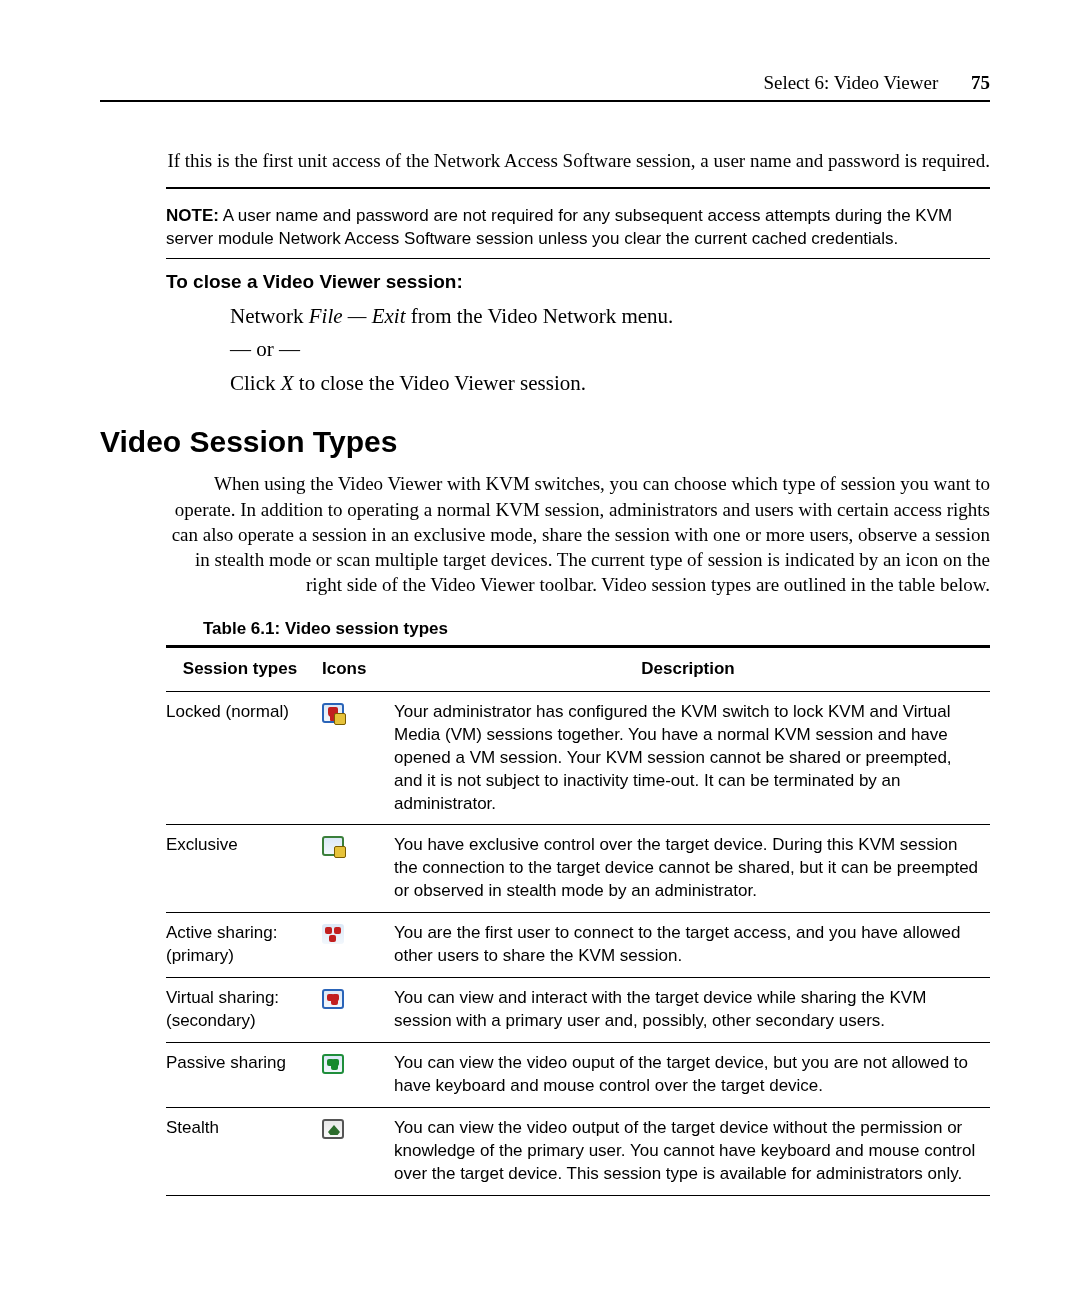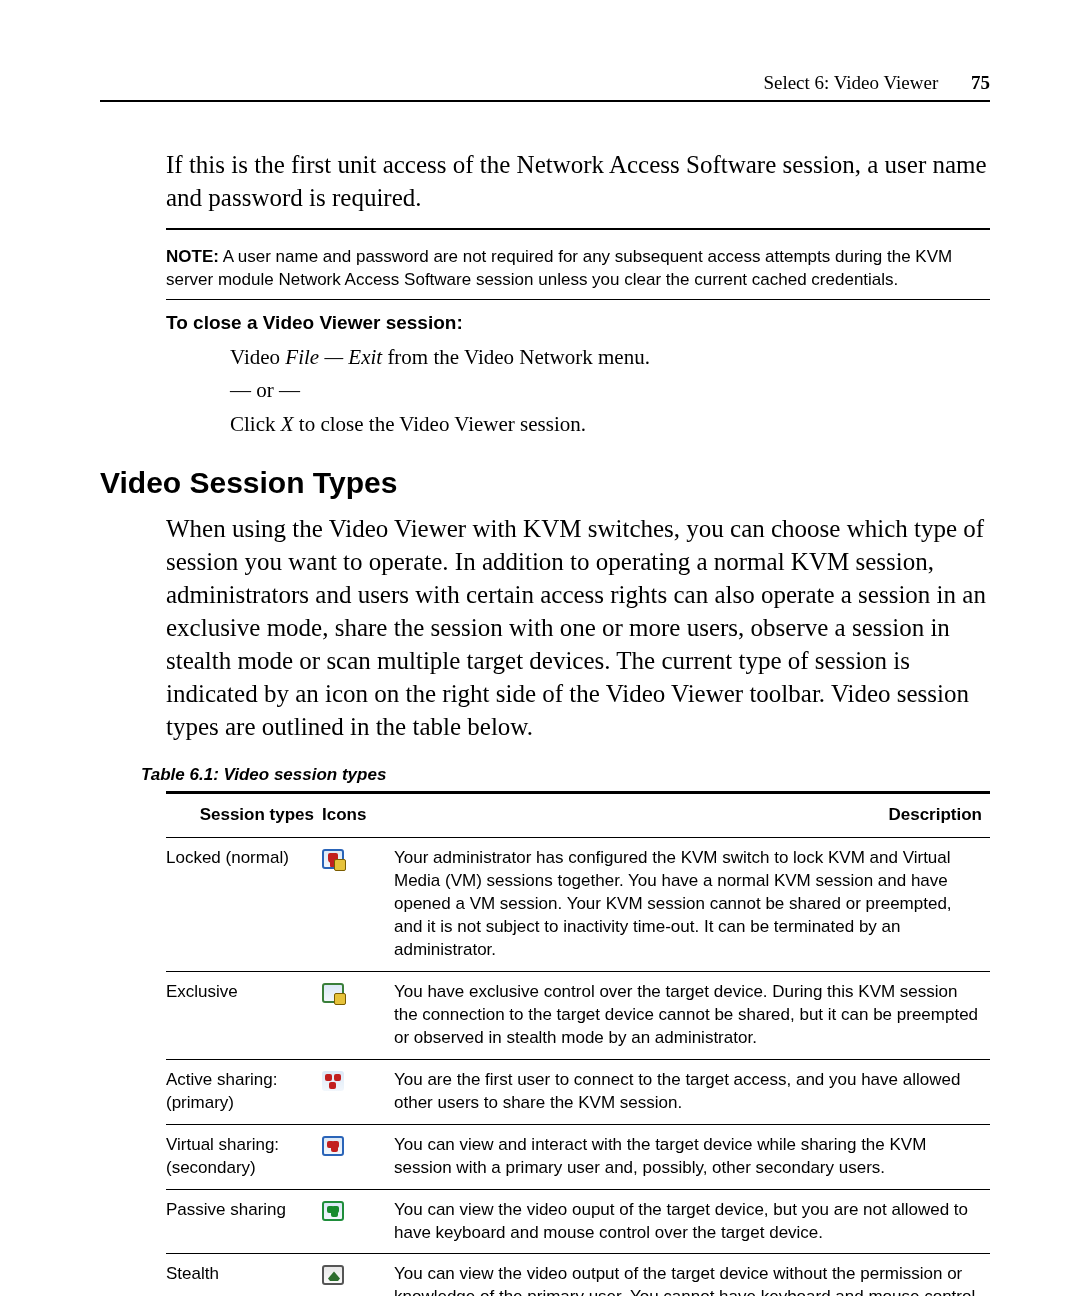--- a/index.html
+++ b/index.html
@@ -25,23 +25,24 @@
   .running-head .pn {
     font-weight: 700;
     margin-left: 28px;
   }
   hr.rule {
     border: none;
     border-top: 2px solid #000;
     margin: 0 0 46px 0;
   }
   .body-text {
-    font-size: 25px;
+    font-size: 19px;
     line-height: 1.32;
     margin: 0 0 14px 66px;
+    text-align: right;
   }
   .note-block {
     margin: 0 0 12px 66px;
     border-top: 2.5px solid #000;
     border-bottom: 1px solid #000;
     padding: 16px 0 7px 0;
     font-family: Arial, Helvetica, sans-serif;
     font-size: 17px;
     line-height: 1.35;
   }
@@ -60,39 +61,38 @@
     margin: 0 0 2px 130px;
   }
   .step .ital { font-style: italic; }
   .h2 {
     font-family: Arial, Helvetica, sans-serif;
     font-weight: 700;
     font-size: 30px;
     margin: 26px 0 12px 0;
   }
   .table-caption {
-    margin: 22px 0 6px 41px;
+    margin: 22px 0 6px 103px;
     font-family: Arial, Helvetica, sans-serif;
     font-weight: 700;
     font-size: 17px;
-    font-style: italic;
   }
   .tbl-wrap {
     margin-left: 66px;
     border-top: 3px solid #000;
   }
   table.tbl {
     width: 100%;
     border-collapse: collapse;
     font-family: Arial, Helvetica, sans-serif;
     font-size: 17px;
     line-height: 1.35;
   }
   table.tbl th {
-    text-align: right;
+    text-align: center;
     font-weight: 700;
     padding: 10px 8px 10px 0;
     border-bottom: 1px solid #000;
     vertical-align: top;
   }
   table.tbl td {
     padding: 9px 8px 9px 0;
     border-bottom: 1px solid #000;
     vertical-align: top;
   }
@@ -156,21 +156,21 @@
 
   <p class="body-text">If this is the first unit access of the Network Access Software session, a user name and password is required.</p>
 
   <div class="note-block">
     <span class="note-label">NOTE:</span><span> A user name and password are not required for any subsequent access attempts during the KVM server module Network Access Software session unless you clear the current cached credentials.</span>
   </div>
 
   <div class="task-head">To close a Video Viewer session:</div>
 
   <p class="step">
-    <span>Video </span><span class="ital">File — Exit</span><span> from the Video Network menu.</span>
+    <span>Network </span><span class="ital">File — Exit</span><span> from the Video Network menu.</span>
   </p>
   <p class="step">— or —</p>
   <p class="step">
     <span>Click </span><span class="ital">X</span><span> to close the Video Viewer session.</span>
   </p>
 
   <div class="h2">Video Session Types</div>
   <p class="body-text">When using the Video Viewer with KVM switches, you can choose which type of session you want to operate. In addition to operating a normal KVM session, administrators and users with certain access rights can also operate a session in an exclusive mode, share the session with one or more users, observe a session in stealth mode or scan multiple target devices. The current type of session is indicated by an icon on the right side of the Video Viewer toolbar. Video session types are outlined in the table below.</p>
 
   <div class="table-caption">Table 6.1: Video session types</div>

